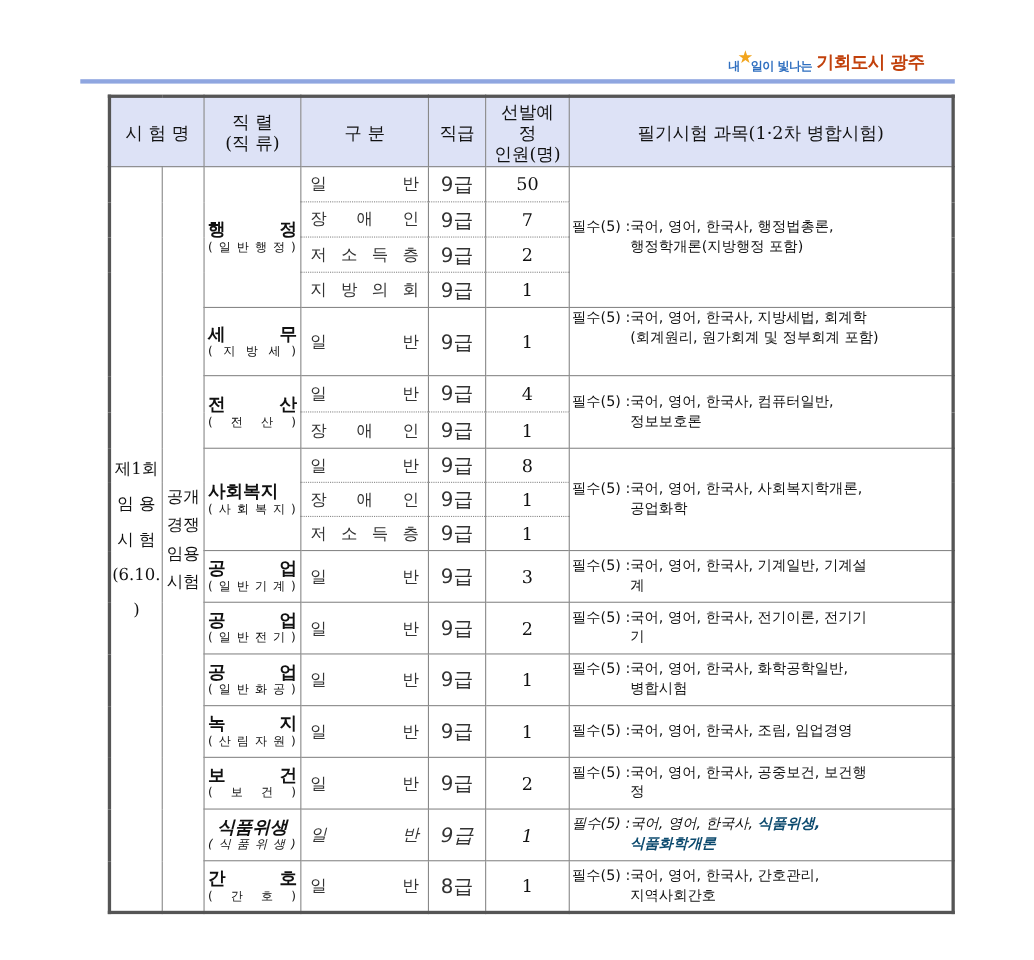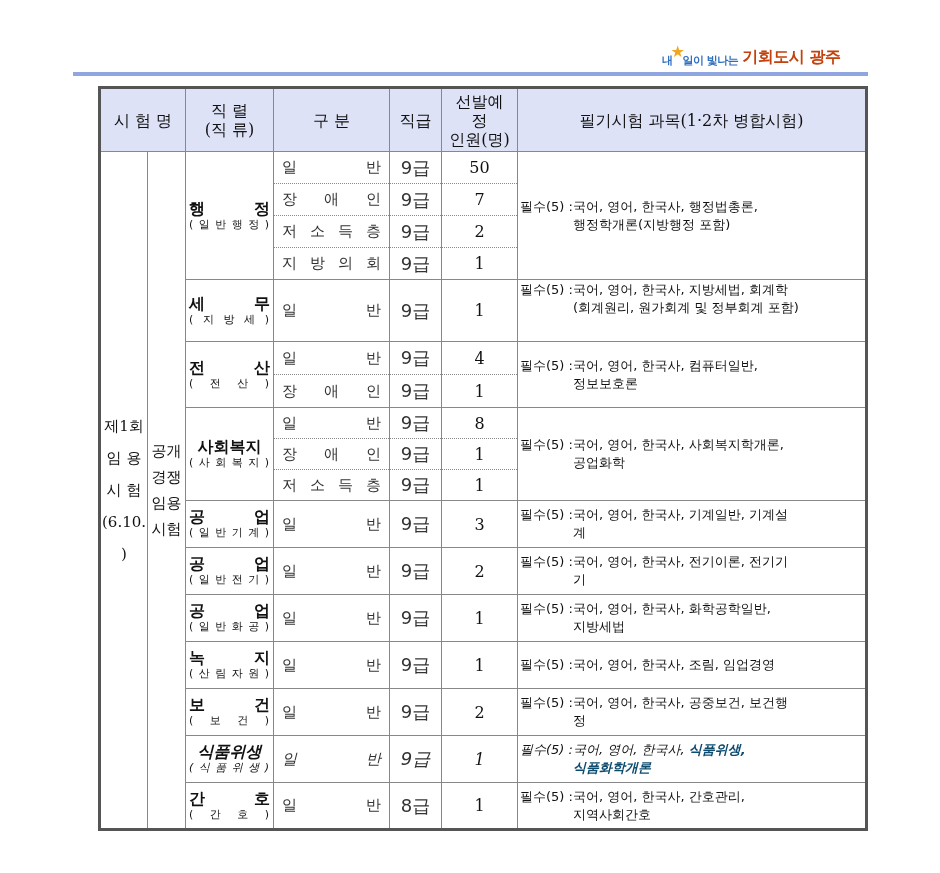--- a/index.html
+++ b/index.html
@@ -215,21 +215,21 @@
             <b style="font-weight: normal;">장</b>
             <b style="font-weight: normal;">애</b>
             <b style="font-weight: normal;">인</b>
           </span>
         </td>
         <td class="grade dot-top">9급</td>
         <td class="cnt dot-top">1</td>
       </tr>
       <tr style="height: 31px;">
         <td rowspan="3" class="ser">
-          <div class="t" style="justify-content: center;">
+          <div class="t" style="">
             <span>사회복지</span>
           </div>
           <div class="s">
             <span>(</span>
             <span>사</span>
             <span>회</span>
             <span>복</span>
             <span>지</span>
             <span>)</span>
           </div>
@@ -351,21 +351,21 @@
           <span>
             <b style="font-weight: normal;">일</b>
             <b style="font-weight: normal;">반</b>
           </span>
         </td>
         <td class="grade">9급</td>
         <td class="cnt">1</td>
         <td rowspan="1" class="subj">
           <div class="row">
             <span class="lbl">필수(5) : </span>
-            <span class="txt"><span>국어, 영어, 한국사, 화학공학일반,</span><br><span>지방세법</span></span>
+            <span class="txt"><span>국어, 영어, 한국사, 화학공학일반,</span><br><span>병합시험</span></span>
           </div>
         </td>
       </tr>
       <tr style="height: 47px;">
         <td rowspan="1" class="ser">
           <div class="t">
             <span>녹</span>
             <span>지</span>
           </div>
           <div class="s">

